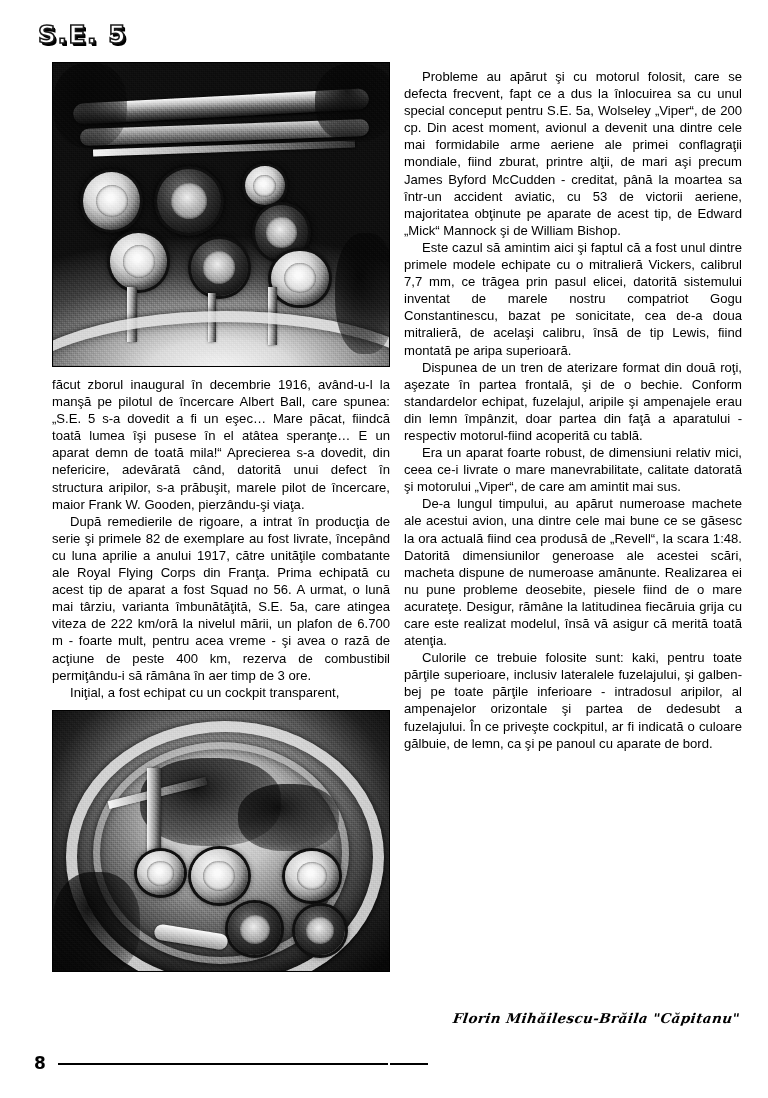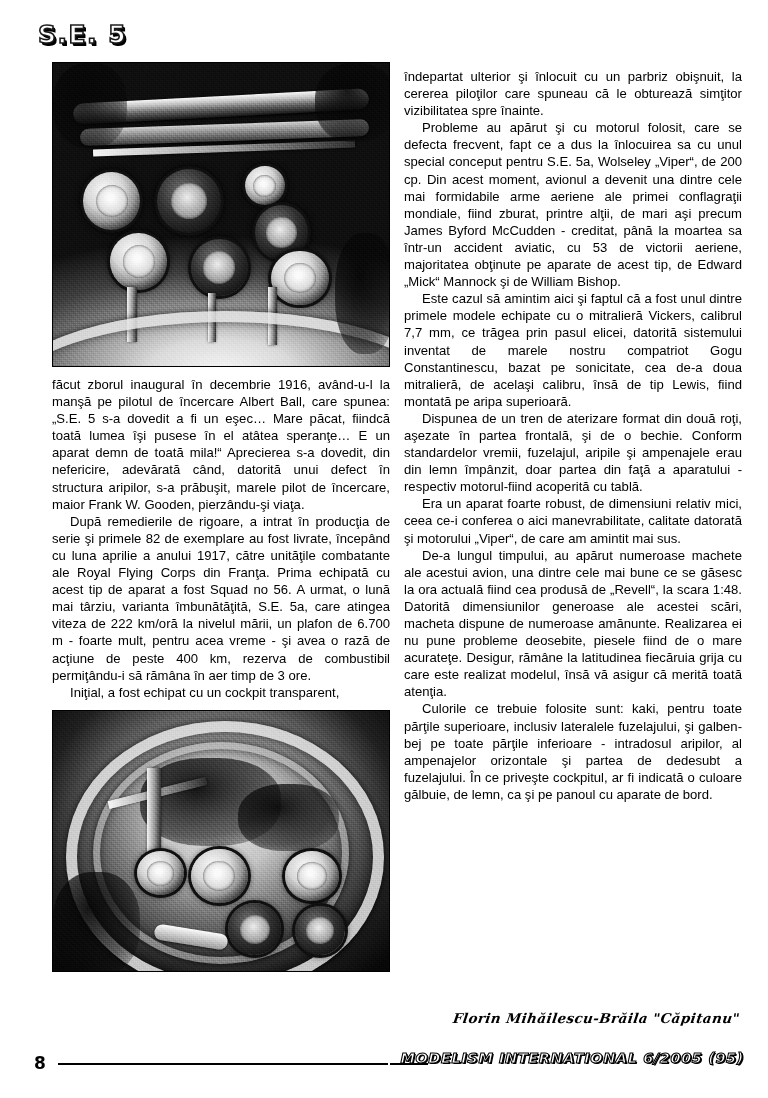--- a/index.html
+++ b/index.html
@@ -258,29 +258,27 @@
         <div class="dial dark" style="left:72%; top:75%; width:15%; height:19%;"></div>
         <div class="blot" style="left:0%;  top:62%; width:26%; height:40%;"></div>
         <div class="tube" style="left:30%; top:84%; width:22%; height:6%; transform:rotate(9deg); background:linear-gradient(180deg,#f4f4f4,#9e9e9e);"></div>
         <div class="grain"></div>
       </div>
     </div>
 
   </div>
 
   <div class="col col-right">
-    <p class="no-indent">îndepartat ulterior şi înlocuit cu un parbriz obişnuit, la cererea piloţilor care spuneau că le obturează simţitor vizibilitatea spre înainte.</p>
     <p>Probleme au apărut şi cu motorul folosit, care se defecta frecvent, fapt ce a dus la înlocuirea sa cu unul special conceput pentru S.E. 5a, Wolseley „Viper“, de 200 cp. Din acest moment, avionul a devenit una dintre cele mai formidabile arme aeriene ale primei conflagraţii mondiale, fiind zburat, printre alţii, de mari aşi precum James Byford McCudden - creditat, până la moartea sa într-un accident aviatic, cu 53 de victorii aeriene, majoritatea obţinute pe aparate de acest tip, de Edward „Mick“ Mannock şi de William Bishop.</p>
     <p>Este cazul să amintim aici şi faptul că a fost unul dintre primele modele echipate cu o mitralieră Vickers, calibrul 7,7 mm, ce trăgea prin pasul elicei, datorită sistemului inventat de marele nostru compatriot Gogu Constantinescu, bazat pe sonicitate, cea de-a doua mitralieră, de acelaşi calibru, însă de tip Lewis, fiind montată pe aripa superioară.</p>
-    <p>Dispunea de un tren de aterizare format din două roţi, aşezate în partea frontală, şi de o bechie. Conform standardelor vremii, fuzelajul, aripile şi ampenajele erau din lemn împânzit, doar partea din faţă a aparatului -respectiv motorul-fiind acoperită cu tablă.</p>
-    <p>Era un aparat foarte robust, de dimensiuni relativ mici, ceea ce-i conferea o aici manevrabilitate, calitate datorată şi motorului „Viper“, de care am amintit mai sus.</p>
+    <p>Dispunea de un tren de aterizare format din două roţi, aşezate în partea frontală, şi de o bechie. Conform standardelor echipat, fuzelajul, aripile şi ampenajele erau din lemn împânzit, doar partea din faţă a aparatului -respectiv motorul-fiind acoperită cu tablă.</p>
+    <p>Era un aparat foarte robust, de dimensiuni relativ mici, ceea ce-i livrate o mare manevrabilitate, calitate datorată şi motorului „Viper“, de care am amintit mai sus.</p>
     <p>De-a lungul timpului, au apărut numeroase machete ale acestui avion, una dintre cele mai bune ce se găsesc la ora actuală fiind cea produsă de „Revell“, la scara 1:48. Datorită dimensiunilor generoase ale acestei scări, macheta dispune de numeroase amănunte. Realizarea ei nu pune probleme deosebite, piesele fiind de o mare acurateţe. Desigur, rămâne la latitudinea fiecăruia grija cu care este realizat modelul, însă vă asigur că merită toată atenţia.</p>
     <p>Culorile ce trebuie folosite sunt: kaki, pentru toate părţile superioare, inclusiv lateralele fuzelajului, şi galben-bej pe toate părţile inferioare - intradosul aripilor, al ampenajelor orizontale şi partea de dedesubt a fuzelajului. În ce priveşte cockpitul, ar fi indicată o culoare gălbuie, de lemn, ca şi pe panoul cu aparate de bord.</p>
   </div>
 
   <div class="signature">Florin Mihăilescu-Brăila "Căpitanu"</div>
 
   <div class="page-number">8</div>
   <div class="footer-rule-left"></div>
   <div class="footer-rule-right"></div>
-  <div class="magazine-line">MODELISM INTERNATIONAL 6/2005 (95)</div>
 
 </div>
 
 </body></html>

